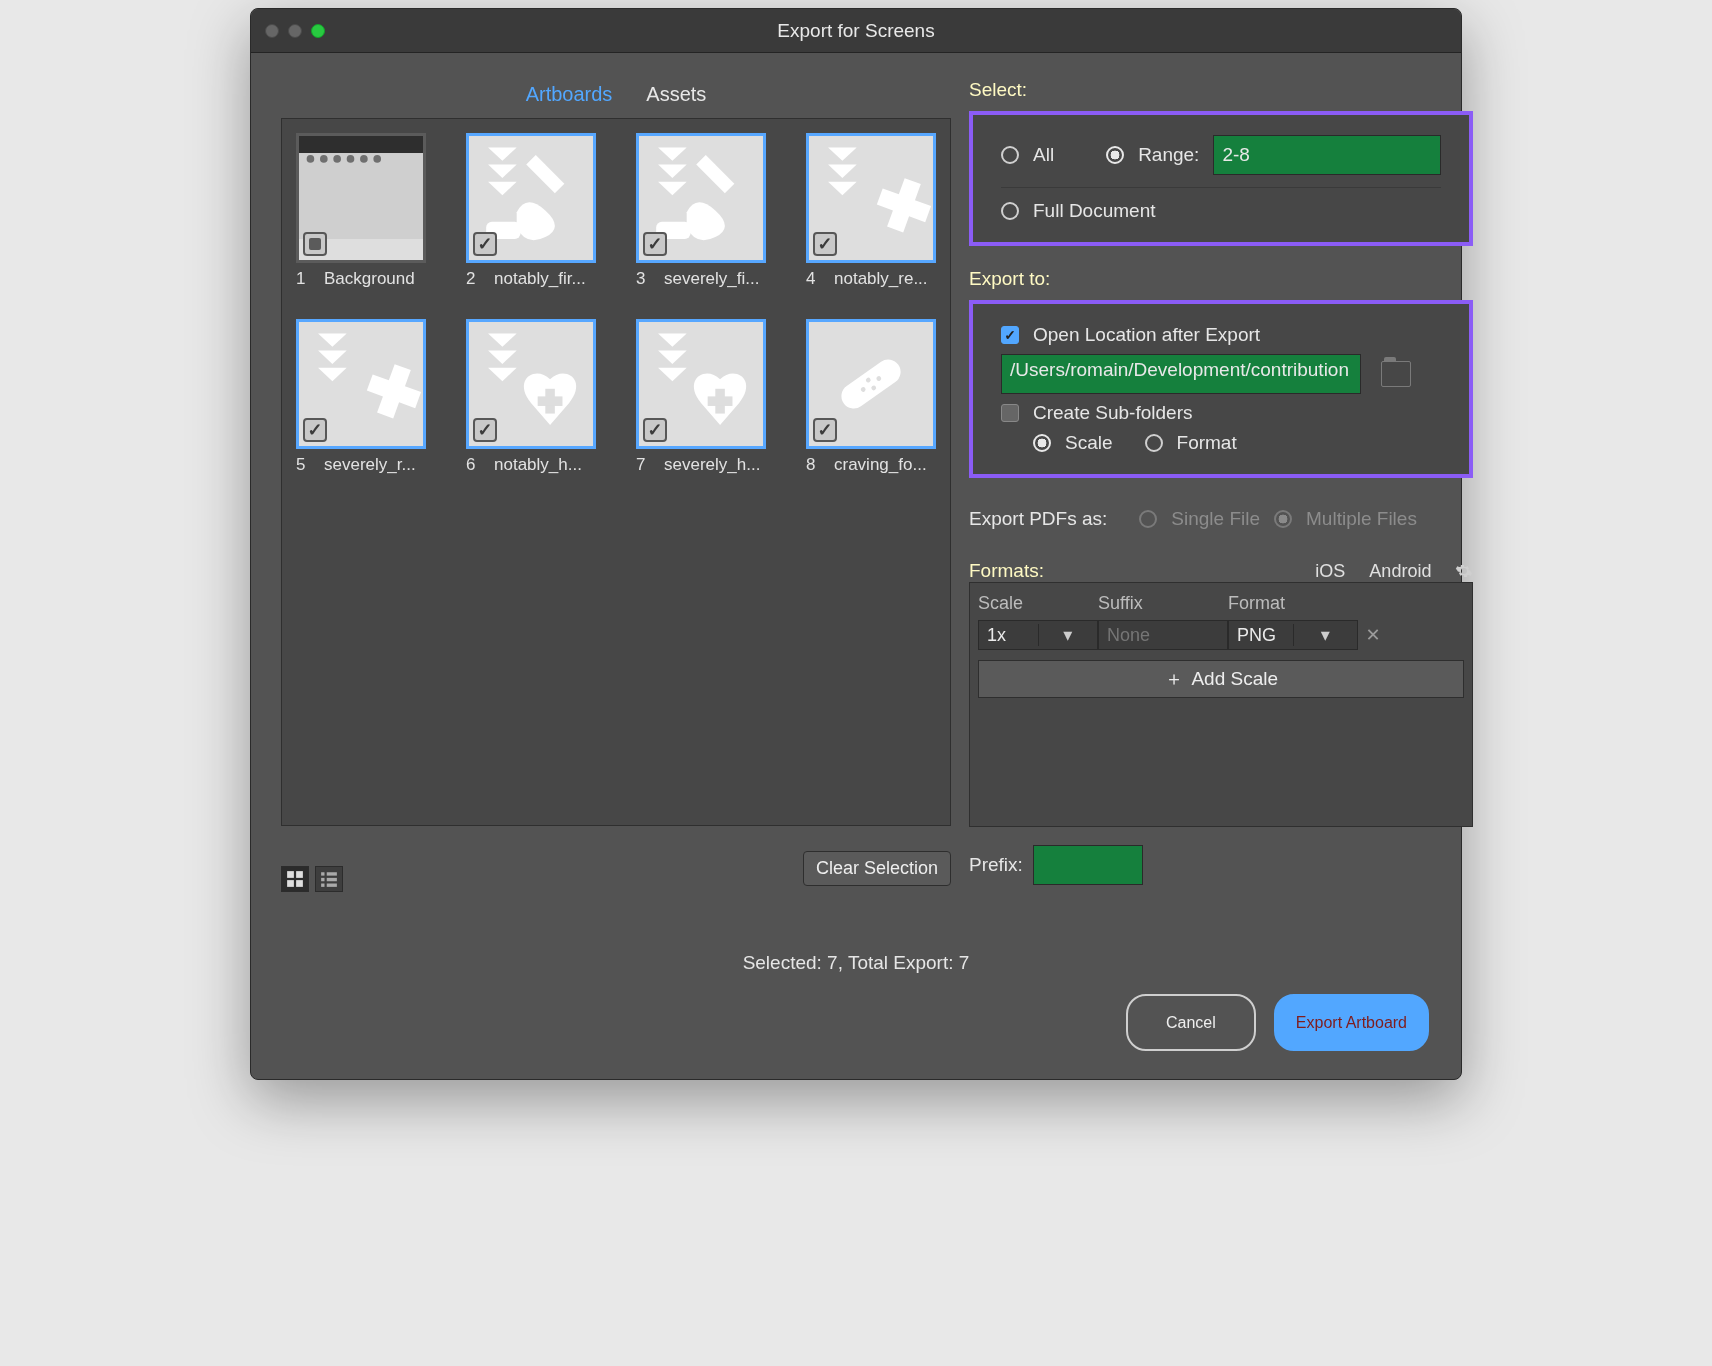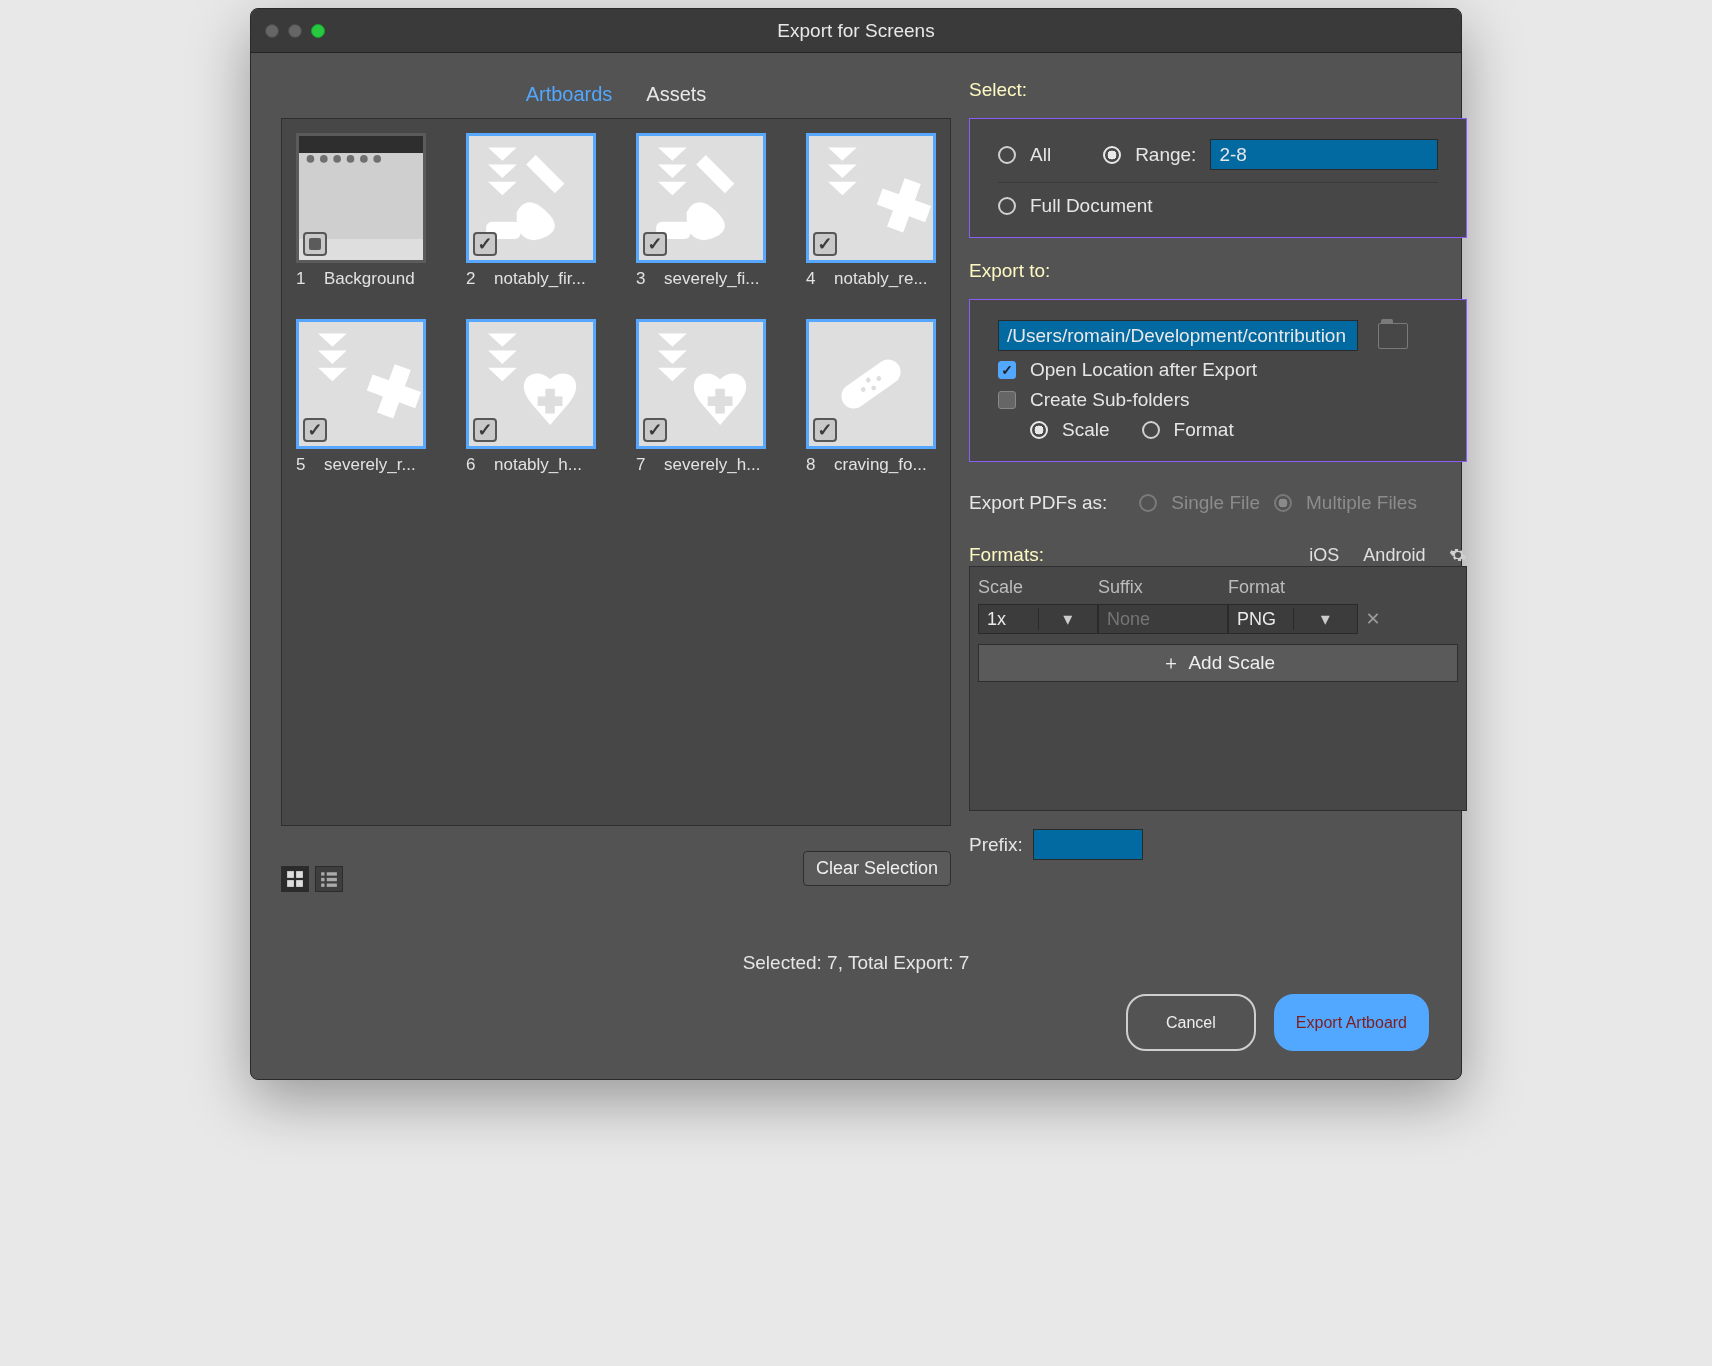--- a/index.html
+++ b/index.html
@@ -107,39 +107,39 @@
   .view-btn.active { background:#2b2b2b; }
   .view-btn svg { width:18px; height:18px; }
 
   .footer-left { display:flex; align-items:center; justify-content:space-between; margin-top:18px; }
   .clear-btn {
     background:#5a5a5a; border:1px solid #2e2e2e; color:#eee; padding:6px 12px; font-size:18px; border-radius:4px;
   }
 
   .section-lbl { color:#fef9c3; font-size:19px; margin-bottom:10px; }
   .panel {
-    border:1px solid #8b5cf6; background:#474747; padding:12px 28px; margin-bottom:22px;margin-top:7px;
+    border:4px solid #8b5cf6; background:#474747; padding:12px 28px; margin-bottom:22px;
   }
   .row { display:flex; align-items:center; gap:14px; margin:8px 0; }
   .radio {
     width:18px; height:18px; border-radius:50%; border:2px solid #d0d0d0; display:inline-block; position:relative;
   }
   .radio.checked { background: radial-gradient(circle, #e8e8e8 0 45%, transparent 46%); border-color:#e8e8e8; }
   .radio.disabled { border-color:#7a7a7a; }
   .radio.disabled.checked { background: radial-gradient(circle, #8a8a8a 0 45%, transparent 46%); }
   .chk {
     width:18px; height:18px; border:1px solid #888; background:#666; border-radius:3px; display:inline-flex; align-items:center; justify-content:center;
   }
   .chk.checked { background:#52a7ff; border-color:#52a7ff; }
   .chk.checked::after { content:"✓"; color:#222; font-size:14px; font-weight:700; }
   .text { color:#e6e6e6; font-size:19px; }
   .text.disabled { color:#8c8c8c; }
 
   .input {
-    background:#0369a1; border:1px solid #2a2a2a; color:#e8e8e8; padding:4px 8px; font-size:19px; height:31px;
+    background:#15803d; border:1px solid #2a2a2a; color:#e8e8e8; padding:4px 8px; font-size:19px; height:40px;
   }
   .range-input { width:228px; }
   .path-input { width:360px; text-overflow:ellipsis; white-space:nowrap; overflow:hidden; }
   .folder-icon {
     width:30px; height:26px; border:1px solid #7a7a7a; border-radius:2px; position:relative; margin-left:6px;
   }
   .folder-icon::before {
     content:""; position:absolute; top:-5px; left:2px; width:12px; height:5px; background:#7a7a7a; border-radius:2px 2px 0 0;
   }
 
@@ -385,26 +385,26 @@
         <div class="divider"></div>
         <div class="row">
           <span class="radio"></span>
           <span class="text">Full Document</span>
         </div>
       </div>
 
       <div class="section-lbl">Export to:</div>
       <div class="panel">
         <div class="row">
+          <span class="chk checked"></span>
+          <span class="text">Open Location after Export</span>
+        </div>
+        <div class="row">
           <div class="input path-input">/Users/romain/Development/contribution</div>
           <div class="folder-icon"></div>
-        </div>
-        <div class="row">
-          <span class="chk checked"></span>
-          <span class="text">Open Location after Export</span>
         </div>
         <div class="row">
           <span class="chk"></span>
           <span class="text">Create Sub-folders</span>
         </div>
         <div class="row" style="padding-left:32px;">
           <span class="radio checked"></span>
           <span class="text">Scale</span>
           <span style="width:4px"></span>
           <span class="radio"></span>

